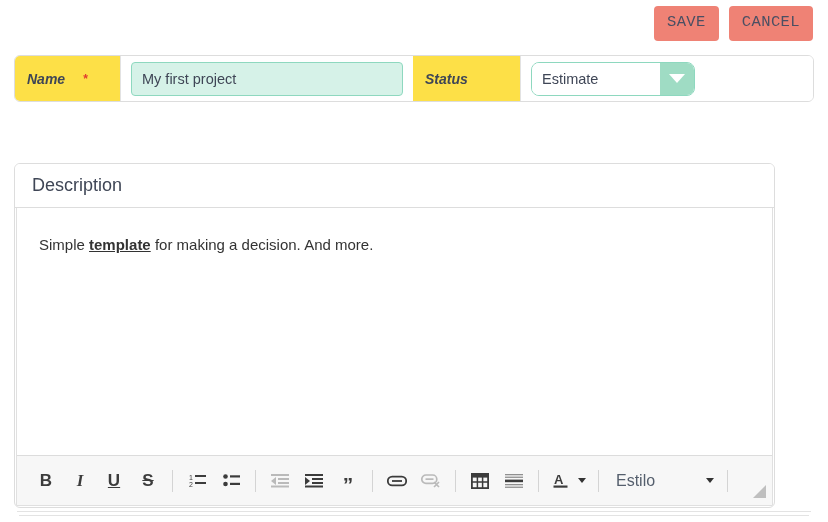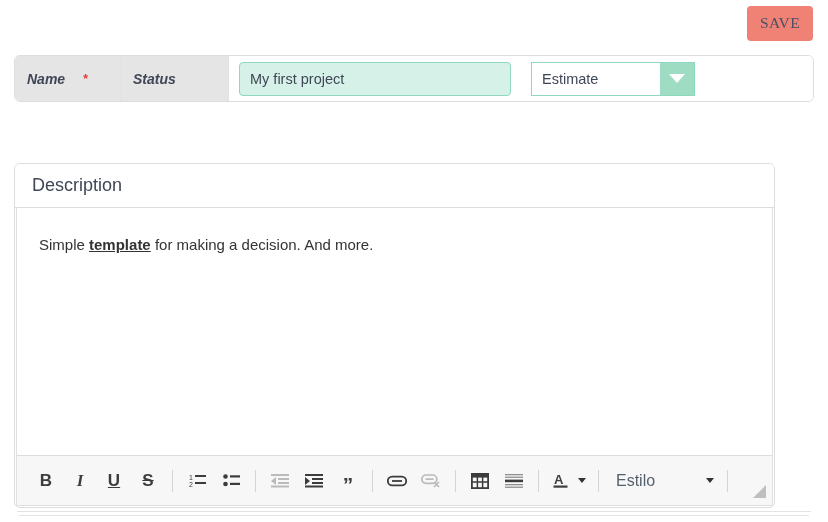--- a/index.html
+++ b/index.html
@@ -30,21 +30,21 @@
     justify-content: flex-end;
     align-items: center;
     padding-right: 15px;
     box-sizing: border-box;
   }
   .btn {
     background: #ef8275;
     color: #4a4f63;
     border: none;
     border-radius: 4px;
-    font-family: Liberation Serif, serif;
+    font-family: Liberation Mono, monospace;
     font-size: 15.5px;
     letter-spacing: 0.4px;
     padding: 9px 13px 10px 13px;
     margin-left: 10px;
     cursor: pointer;
     line-height: 1;
   }
 
   
   .fields-panel {
@@ -64,21 +64,21 @@
     min-height: 45px;
   }
   .field-row:last-child { border-bottom: none; }
 
   .cell {
     display: flex;
     align-items: center;
     box-sizing: border-box;
   }
   .label-cell {
-    background: #e5e5e5;
+    background: #fde047;
     border-right: 1px solid #e2e2e2;
     padding: 0 12px;
     font-style: italic;
     font-weight: bold;
     font-size: 14px;
     color: #3f4656;
     flex: 0 0 auto;
     gap: 17px;
   }
   .label-cell.w-name    { width: 106px; }
@@ -115,21 +115,21 @@
     padding: 0 10px;
     outline: none;
     width: 100%;
   }
   .mint-input::placeholder { color: #8aa29a; }
 
   .select-wrap {
     display: inline-flex;
     align-items: stretch;
     border: 1px solid #8ed8bf;
-    border-radius: 0;
+    border-radius: 8px;
     overflow: hidden;
     background: #ffffff;
     height: 34px;
     box-sizing: border-box;
   }
   .select-wrap .sel-value {
     display: flex;
     align-items: center;
     background: #ffffff;
     font-size: 14.5px;
@@ -288,37 +288,38 @@
 
   svg { display: block; }
 </style>
 </head>
 <body>
 
 <div class="page">
 
   <div class="action-bar">
     <button class="btn">SAVE</button>
+    <button class="btn">CANCEL</button>
   </div>
 
   <div class="fields-panel">
 
     <div class="field-row">
 
       <div class="cell label-cell w-name">
         <span>Name</span>
           <span class="req-star">*</span>
       </div>
 
+      <div class="cell value-cell" style="flex:1 1 0;">
+        <input class="mint-input" type="text" value="My first project" style="">
+      </div>
+
       <div class="cell label-cell w-status">
         <span>Status</span>
-      </div>
-
-      <div class="cell value-cell" style="flex:1 1 0;">
-        <input class="mint-input" type="text" value="My first project" style="">
       </div>
 
       <div class="cell value-cell" style="flex:1 1 0;">
         <div class="select-wrap w-status">
           <div class="sel-value">Estimate</div>
           <div class="sel-arrow">
               <i></i>
             </div>
         </div>
       </div>

